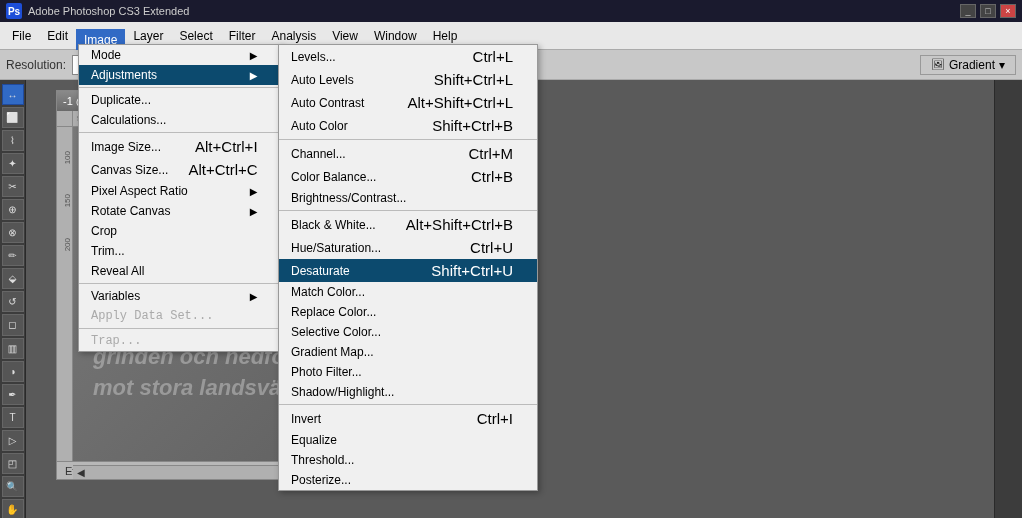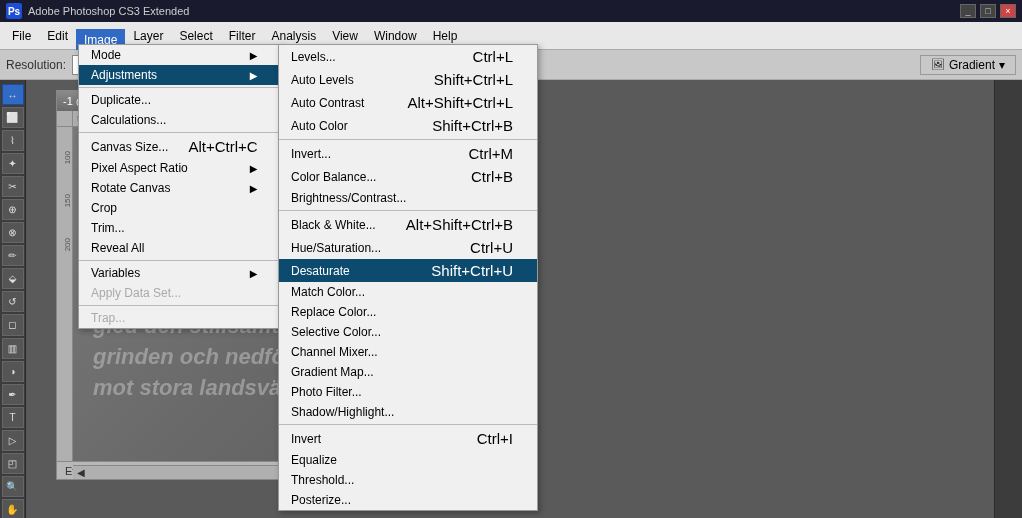--- a/index.html
+++ b/index.html
@@ -189,20 +189,21 @@
       color: #000;
       font-size: 12px;
     }
     .menu-entry.highlighted {
       background: #0c4a6e;
       color: white;
     }
     .menu-entry.disabled {
       color: #aaa;
       cursor: default;
+      font-family: Liberation Mono, monospace;
     }
     .menu-entry .shortcut {
       margin-left: 20px;
       font-size: 15px;
       color: inherit;
     }
     .menu-entry .arrow {
       font-size: 10px;
     }
     .menu-separator {
@@ -394,20 +395,24 @@
   </div>
   <div class="menu-separator"></div>
   <div class="menu-entry">
     <span>Duplicate...</span>
   </div>
   <div class="menu-entry">
     <span>Calculations...</span>
   </div>
   <div class="menu-separator"></div>
   <div class="menu-entry">
+    <span>Image Size...</span>
+    <span class="shortcut">Alt+Ctrl+I</span>
+  </div>
+  <div class="menu-entry">
     <span>Canvas Size...</span>
     <span class="shortcut">Alt+Ctrl+C</span>
   </div>
   <div class="menu-entry">
     <span>Pixel Aspect Ratio</span>
     <span class="arrow">▶</span>
   </div>
   <div class="menu-entry">
     <span>Rotate Canvas</span>
     <span class="arrow">▶</span>
@@ -447,21 +452,21 @@
   <div class="menu-entry">
     <span>Auto Contrast</span>
     <span class="shortcut">Alt+Shift+Ctrl+L</span>
   </div>
   <div class="menu-entry">
     <span>Auto Color</span>
     <span class="shortcut">Shift+Ctrl+B</span>
   </div>
   <div class="menu-separator"></div>
   <div class="menu-entry">
-    <span>Invert...</span>
+    <span>Channel...</span>
     <span class="shortcut">Ctrl+M</span>
   </div>
   <div class="menu-entry">
     <span>Color Balance...</span>
     <span class="shortcut">Ctrl+B</span>
   </div>
   <div class="menu-entry">
     <span>Brightness/Contrast...</span>
   </div>
   <div class="menu-separator"></div>
@@ -480,23 +485,20 @@
   <div class="menu-entry">
     <span>Match Color...</span>
   </div>
   <div class="menu-entry">
     <span>Replace Color...</span>
   </div>
   <div class="menu-entry">
     <span>Selective Color...</span>
   </div>
   <div class="menu-entry">
-    <span>Channel Mixer...</span>
-  </div>
-  <div class="menu-entry">
     <span>Gradient Map...</span>
   </div>
   <div class="menu-entry">
     <span>Photo Filter...</span>
   </div>
   <div class="menu-entry">
     <span>Shadow/Highlight...</span>
   </div>
   <div class="menu-separator"></div>
   <div class="menu-entry">

